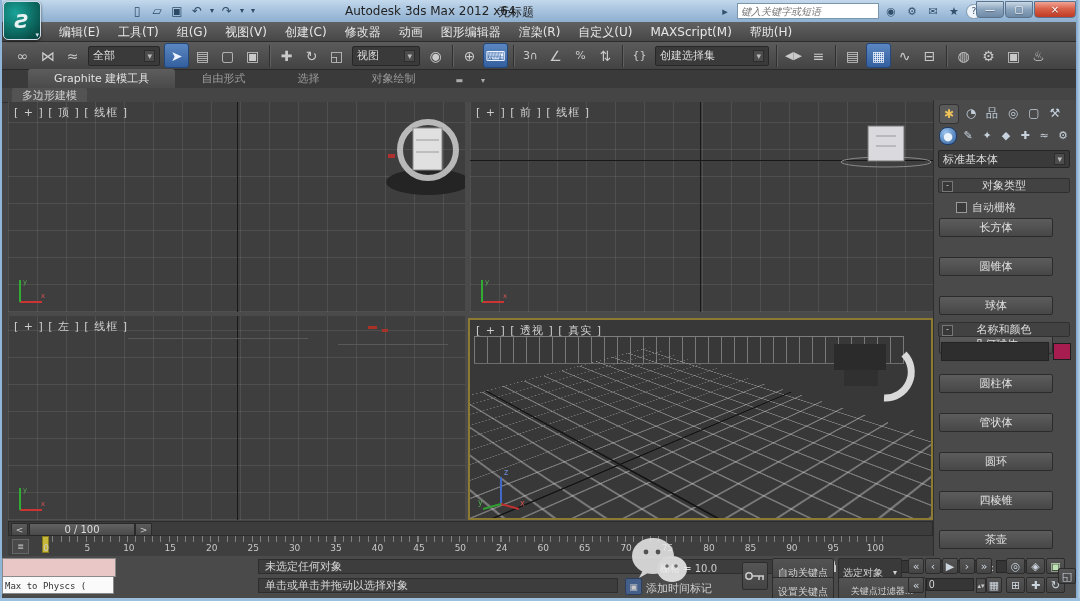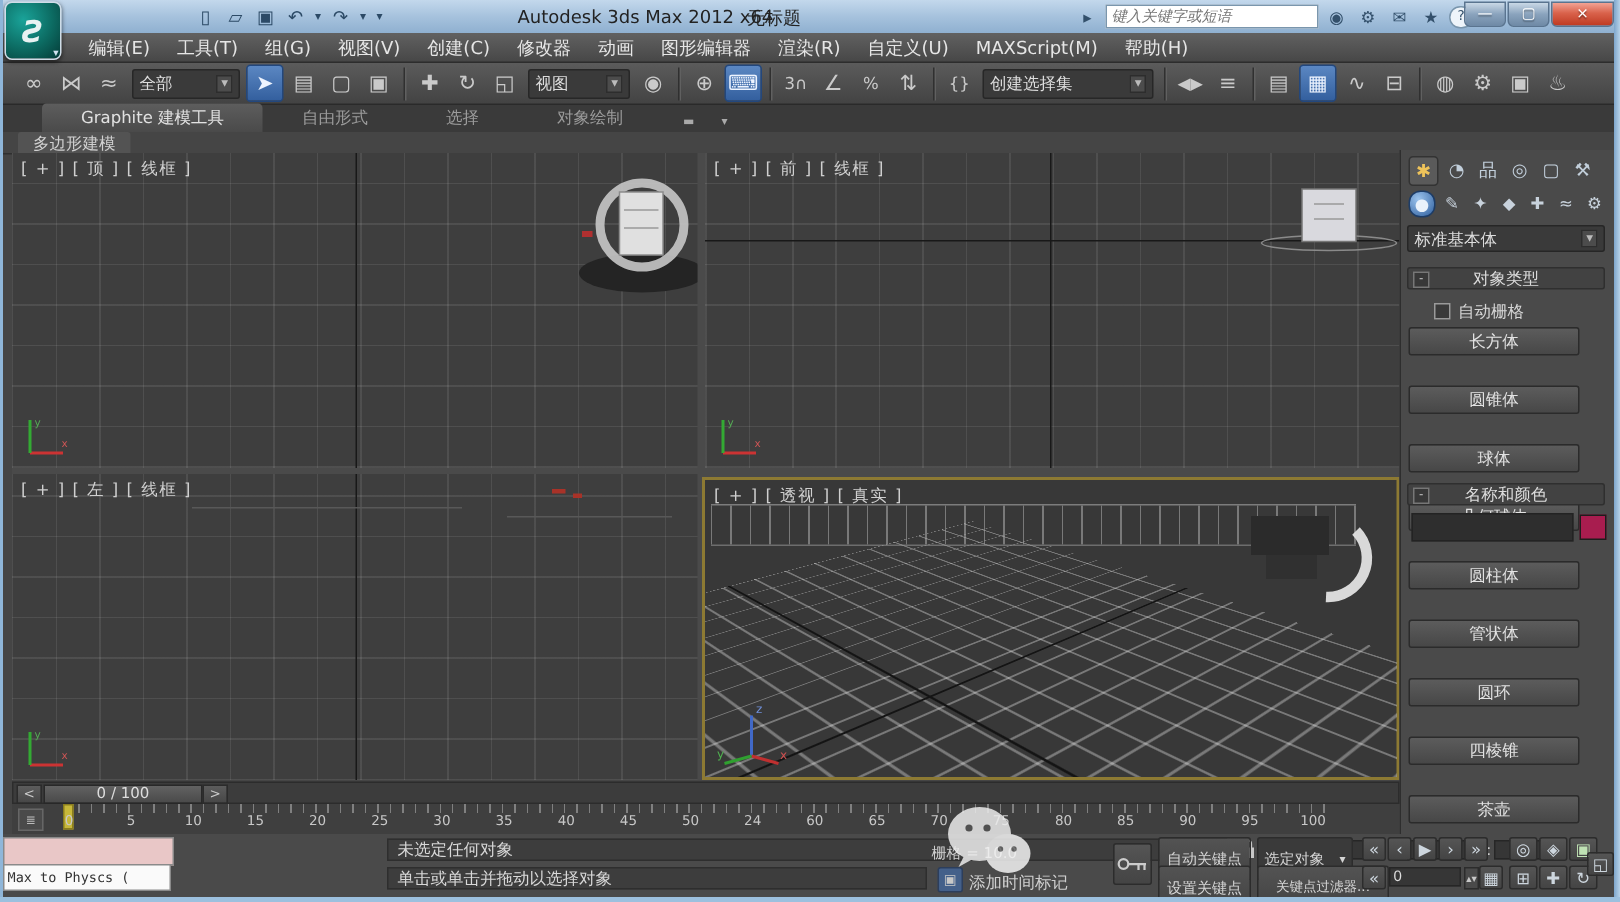--- a/index.html
+++ b/index.html
@@ -457,21 +457,21 @@
     <span class="lockbody" style="left:826px;top:9px"></span>
     <span class="sicon" style="left:844px;top:3px;width:16px;height:15px;border:1px solid #2c2c2c;background:#505050;border-radius:2px">⊕</span>
 
     <span class="slabel" style="left:868px;top:6px">X:</span>
     <input class="sfield" style="left: 880px; top: 4px; width: 40px;">
     <span class="slabel" style="left:926px;top:6px">Y:</span>
     <input class="sfield" style="left: 938px; top: 4px; width: 40px;">
     <span class="slabel" style="left:984px;top:6px">Z:</span>
     <input class="sfield" style="left: 996px; top: 4px; width: 40px;">
 
-    <span class="slabel" style="left:621px;top:6px">栅格 = 10.0</span>
+    <span class="slabel" style="left:660px;top:6px">栅格 = 10.0</span>
 
     <span class="navbtn" style="left:742px;top:6px;width:26px;height:28px">
       <svg width="22" height="14" viewBox="0 0 22 14">
         <circle cx="5" cy="7" r="3.2" fill="none" stroke="#ccc" stroke-width="1.5"></circle>
         <line x1="8" y1="7" x2="20" y2="7" stroke="#ccc" stroke-width="1.5"></line>
         <line x1="15" y1="7" x2="15" y2="11" stroke="#ccc" stroke-width="1.5"></line>
         <line x1="19" y1="7" x2="19" y2="11" stroke="#ccc" stroke-width="1.5"></line>
       </svg>
     </span>
     <span class="sbtn" style="left:772px;top:2px;width:62px">自动关键点</span>

